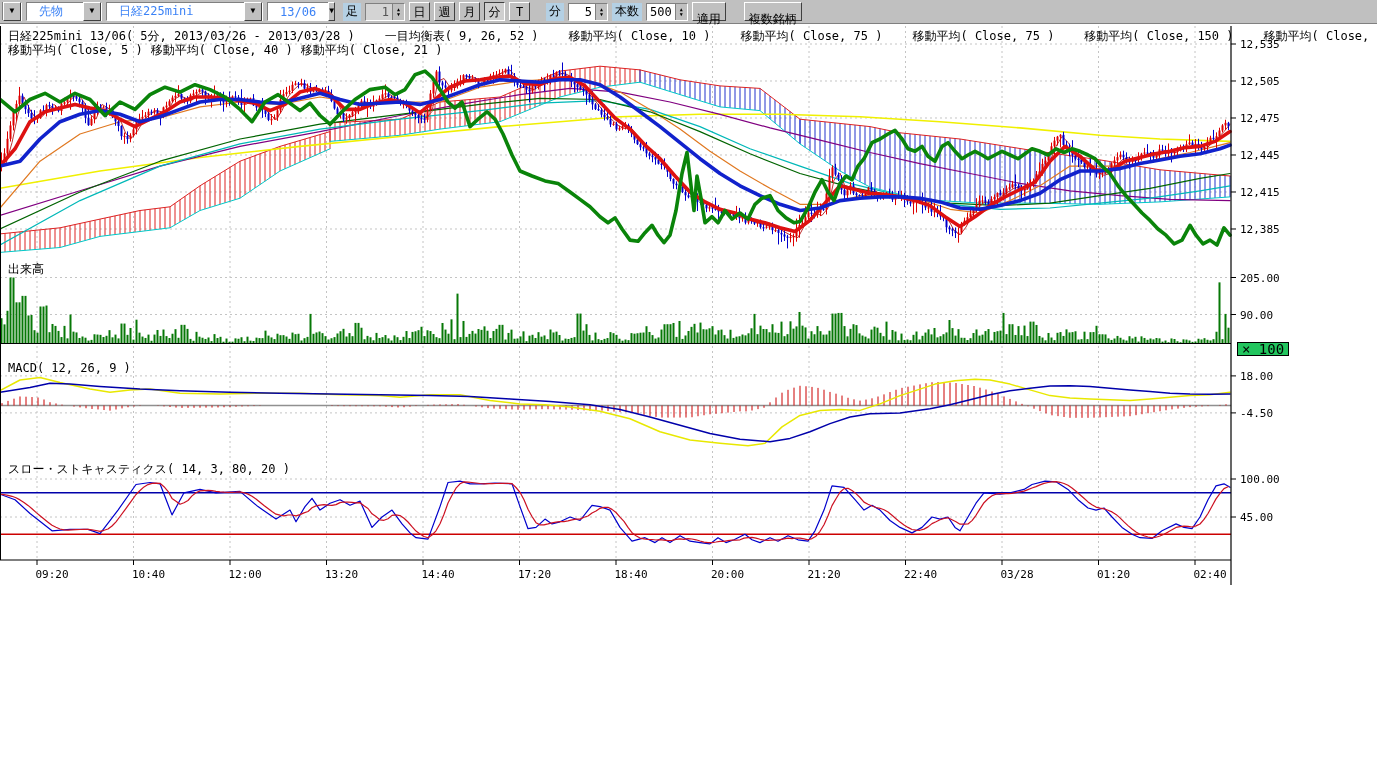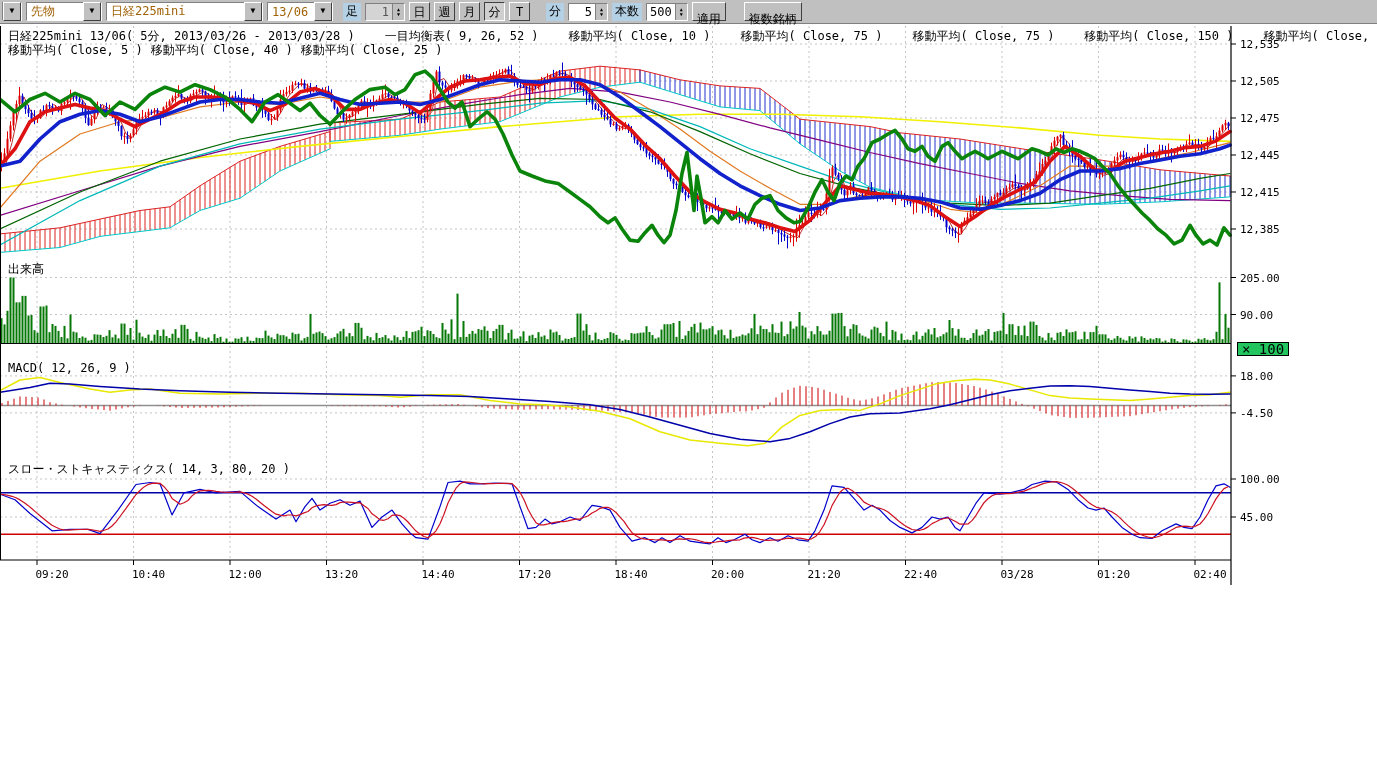--- a/index.html
+++ b/index.html
@@ -4,21 +4,21 @@
 <style>
   html,body{margin:0;padding:0;background:#fff;}
   #root{position:relative;width:1377px;height:768px;background:#ffffff;overflow:hidden;
         font-family:"DejaVu Sans Mono","Liberation Mono",monospace;}
   
   #toolbar{position:absolute;left:0;top:0;width:1377px;height:24px;background:#c0c0c0;
            border-bottom:1px solid #808080;display:flex;align-items:center;gap:4px;
            padding:0 2px;box-sizing:border-box;font-size:12px;}
   .combo{display:flex;align-items:center;height:19px;background:#fff;
          border:1px solid;border-color:#808080 #fff #fff #808080;box-sizing:border-box;}
-  .combo .cval{padding:0 4px;white-space:nowrap;color:#a16207;}
+  .combo .cval{padding:0 12px;white-space:nowrap;color:#3b82f6;}
   .combo .carw{width:16px;height:17px;background:#c0c0c0;border:1px solid;
                border-color:#fff #404040 #404040 #fff;font-size:8px;line-height:15px;
                text-align:center;color:#000;cursor:default;}
   .btn3d{height:19px;background:#c0c0c0;border:1px solid;border-color:#fff #404040 #404040 #fff;
          font-size:12px;line-height:16px;text-align:center;color:#000;padding:8px 4px;
          box-sizing:border-box;cursor:default;font-family:inherit;}
   .btn3d.pressed{border-color:#404040 #fff #fff #404040;background:#cfcfcf;}
   .lbl{background:#b4d0e4;padding:1px 3px;height:16px;line-height:15px;}
   .spin{display:flex;align-items:center;height:18px;border:1px solid;
         border-color:#808080 #fff #fff #808080;background:#fff;box-sizing:border-box;}
@@ -86,21 +86,21 @@
     <span>一目均衡表( 9, 26, 52 )</span>
     <span>移動平均( Close, 10 )</span>
     <span>移動平均( Close, 75 )</span>
     <span>移動平均( Close, 75 )</span>
     <span>移動平均( Close, 150 )</span>
     <span>移動平均( Close, 20 )</span>
   </div>
   <div class="ovl" id="titlerow2">
     <span>移動平均( Close, 5 )</span>
     <span>移動平均( Close, 40 )</span>
-    <span>移動平均( Close, 25 )</span>
+    <span>移動平均( Close, 21 )</span>
   </div>
   <div class="ovl" style="left:8px;top:261px">出来高</div>
   <div class="ovl" style="left:8px;top:361px">MACD( 12, 26, 9 )</div>
   <div class="ovl" style="left:8px;top:461px">スロー・ストキャスティクス( 14, 3, 80, 20 )</div>
   <div id="badge">× 100</div>
 
   <svg id="chart" width="1377" height="768" style="position:absolute;left:0;top:0;z-index:1">
       <line x1="37" y1="26" x2="37" y2="560" stroke="#c4c4c4" stroke-width="1" stroke-dasharray="2,3"></line>
       <line x1="37" y1="560" x2="37" y2="565" stroke="#000" stroke-width="1"></line>
       <text x="52" y="578" text-anchor="middle" font-size="11" fill="#000">09:20</text>

